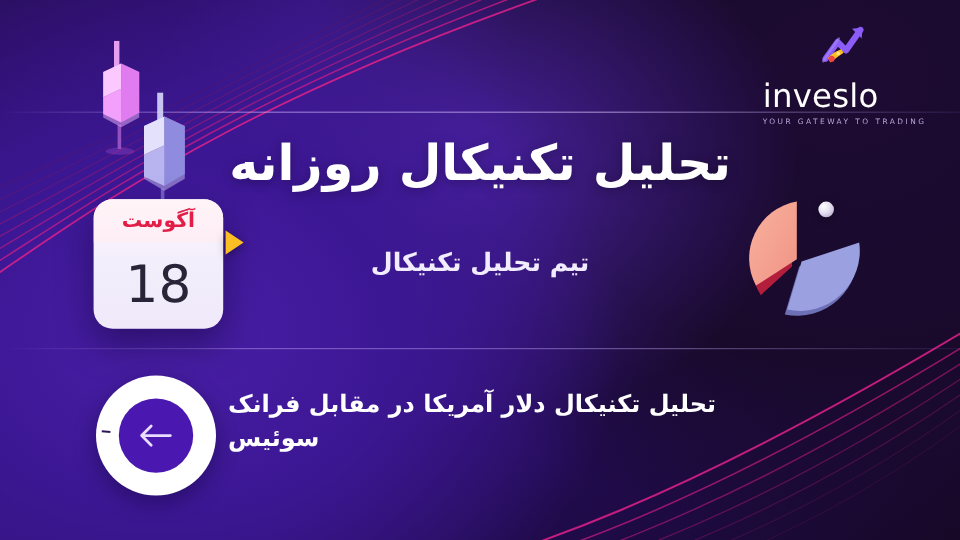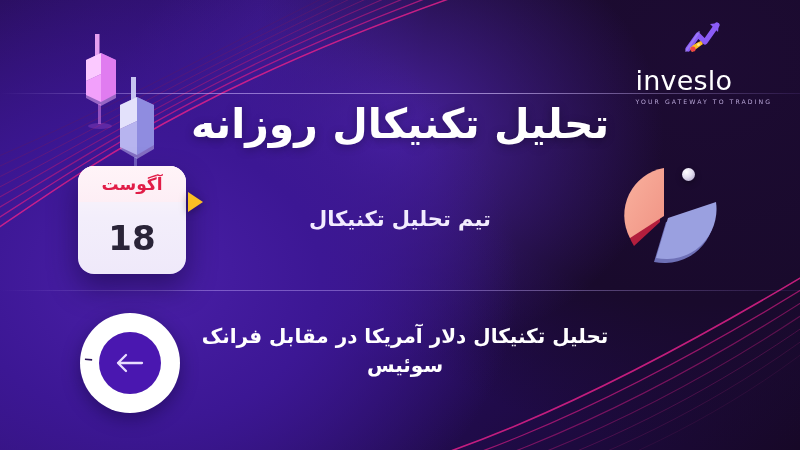--- a/index.html
+++ b/index.html
@@ -30,48 +30,48 @@
 
   
   .logo{position:absolute;right:28px;top:18px;display:flex;align-items:center;gap:9px;direction:ltr;flex-direction:column;}
   .logo-mark{width:42px;height:40px;position:relative;flex:0 0 auto;}
   .logo-words{display:flex;flex-direction:column;align-items:flex-start;line-height:1;}
   .logo-name{font-size:27px;color:#ffffff;letter-spacing:.2px;font-family:"DejaVu Sans",sans-serif;}
   .logo-tag{font-size:6.2px;color:#b9a7d8;letter-spacing:2.05px;margin-top:5px;white-space:nowrap;}
 
   
   .headline{
-    position:absolute;left:0;right:0;top:100px;text-align:center;
+    position:absolute;left:0;right:0;top:112px;text-align:center;
     font-size:41px;font-weight:700;color:#ffffff;letter-spacing:.3px;
     text-shadow:0 2px 10px rgba(0,0,0,.30);
   }
   .subtitle{
     position:absolute;left:0;right:0;top:207px;text-align:center;
     font-size:21px;font-weight:700;color:#f2ecff;letter-spacing:.2px;
   }
   .footline{
-    position:absolute;left:190px;width:430px;top:322px;text-align:center;
+    position:absolute;left:190px;width:430px;top:322px;text-align:left;
     font-size:20px;font-weight:700;color:#ffffff;line-height:1.45;
   }
 
   
   .cal{
     position:absolute;left:78px;top:166px;width:108px;height:108px;
     border-radius:16px;overflow:hidden;
     background:linear-gradient(180deg,#fdf7fb 0%,#f3eefb 48%,#efe9fa 100%);
     box-shadow:0 14px 30px rgba(10,0,40,.46), 0 2px 0 rgba(255,255,255,.35) inset;
   }
   .cal-top{
     height:36px;display:flex;align-items:center;justify-content:center;
     background:linear-gradient(180deg,#fff4f8 0%,#fdeef5 100%);
   }
   .cal-month{font-size:17px;font-weight:700;color:#e11d48;letter-spacing:.3px;text-align:center;}
   .cal-day{
     height:72px;display:flex;align-items:center;justify-content:center;
-    font-size:34px;font-weight:700;color:#2a2438;font-family:"DejaVu Sans",sans-serif;
+    font-size:43px;font-weight:400;color:#2a2438;font-family:"DejaVu Sans",sans-serif;
   }
   .cal-arrow{
     position:absolute;left:188px;top:192px;width:0;height:0;
     border-top:10px solid transparent;border-bottom:10px solid transparent;
     border-left:15px solid #fbbf24;
     filter:drop-shadow(0 2px 4px rgba(0,0,0,.35));
   }
 
   
   .badge{position:absolute;left:80px;top:313px;width:100px;height:100px;}

